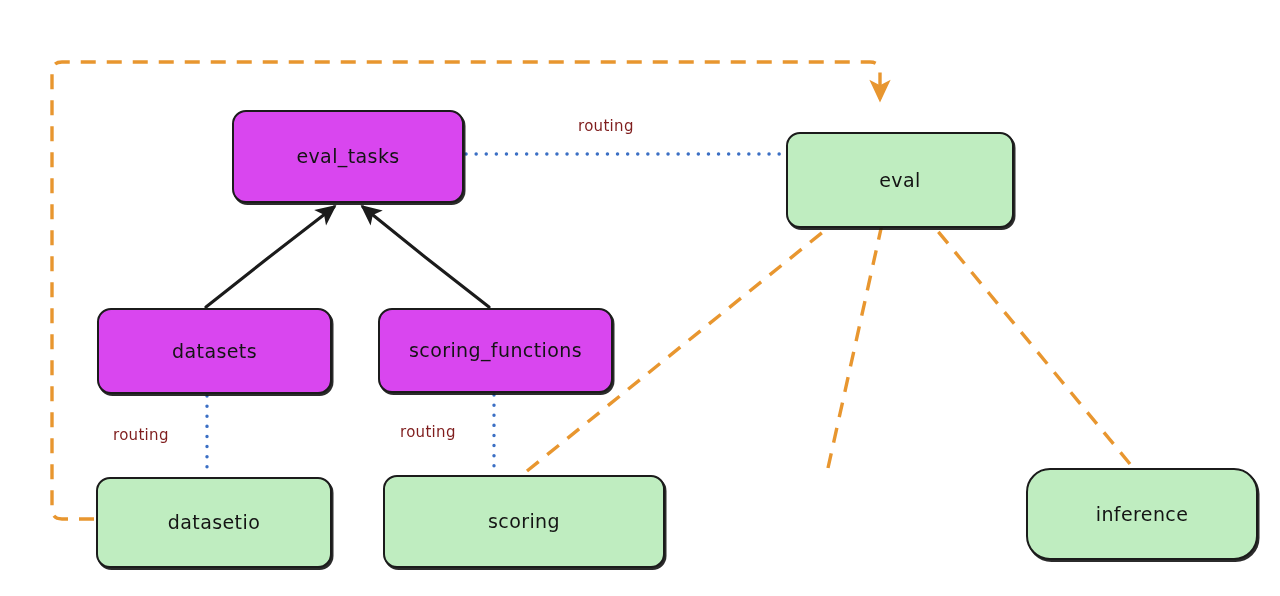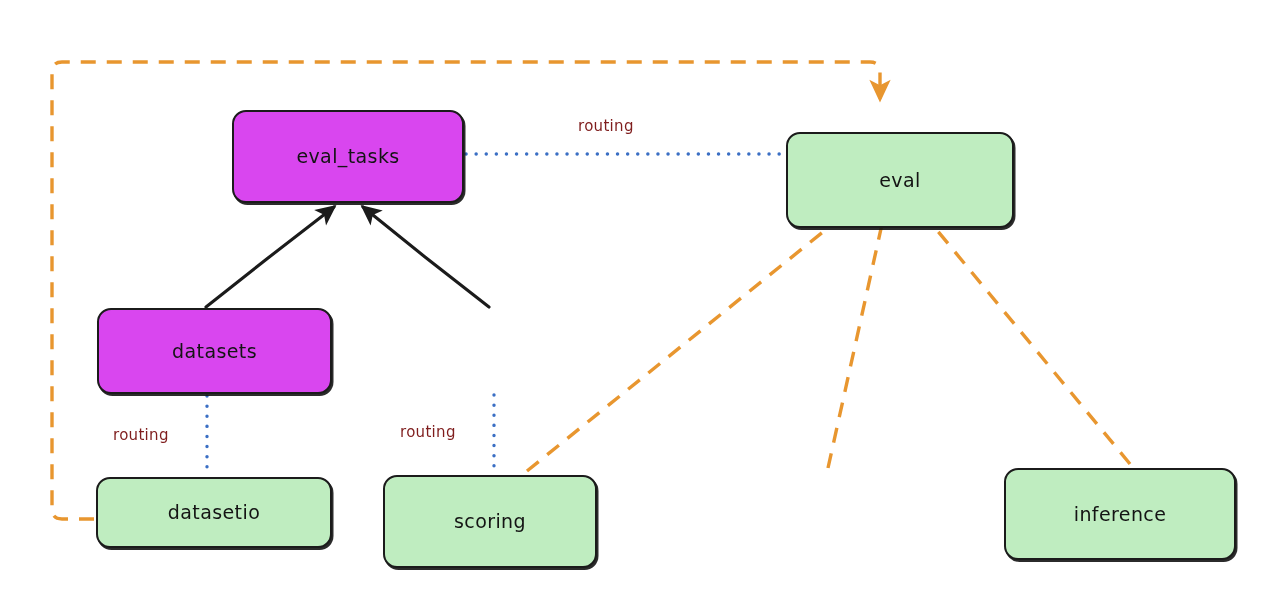--- a/index.html
+++ b/index.html
@@ -99,31 +99,34 @@
   </div>
 
   <div class="node green" style="left:786px; top:104px; width:228px; height:96px;margin-top:28px;">
     <span class="node-label">eval</span>
   </div>
 
   <div class="node blue" style="left:97px; top:308px; width:235px; height:86px;justify-content:center;">
     <span class="node-label">datasets</span>
   </div>
 
+  <div class="node blue" style="left:378px; top:308px; width:235px; height:85px;">
+    <span class="node-label">scoring_functions</span>
+  </div>
 
-  <div class="node green" style="left:96px; top:477px; width:236px; height:71px;">
+  <div class="node green" style="left:96px; top:477px; width:236px; height:91px;">
     <span class="node-label">datasetio</span>
   </div>
 
-  <div class="node green" style="left:383px; top:475px; width:214px; height:93px;justify-content:center;">
+  <div class="node green" style="left:383px; top:475px; width:282px; height:93px;justify-content:center;">
     <span class="node-label">scoring</span>
   </div>
 
 
-  <div class="node green" style="left:1004px; top:468px; width:232px; height:92px;">
+  <div class="node green" style="left:1026px; top:468px; width:232px; height:92px;border-radius:24px;">
     <span class="node-label">inference</span>
   </div>
 
   <div class="edge-label" style="left:578px; top:117px;">routing</div>
 
   <div class="edge-label" style="left:113px; top:426px;">routing</div>
 
   <div class="edge-label" style="left:400px; top:423px;">routing</div>
 
 </div>

